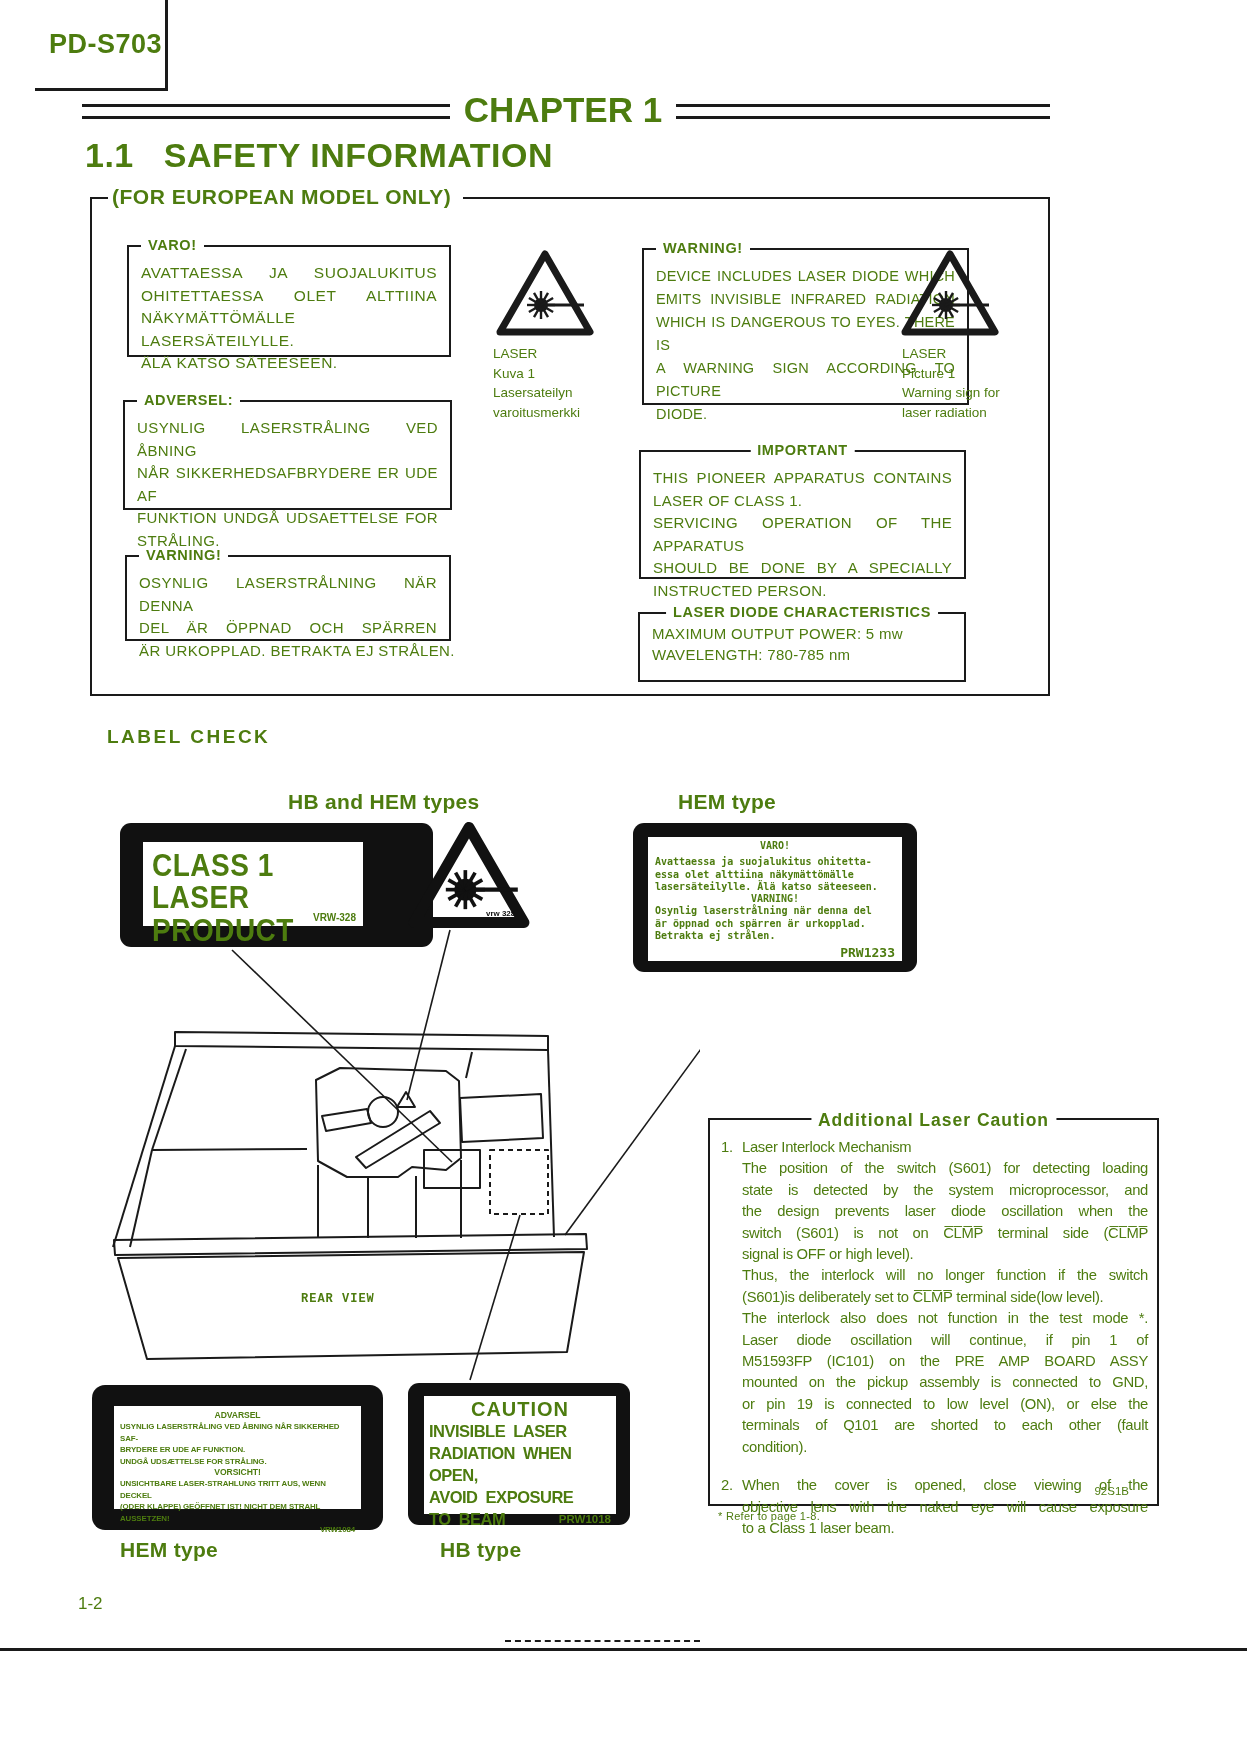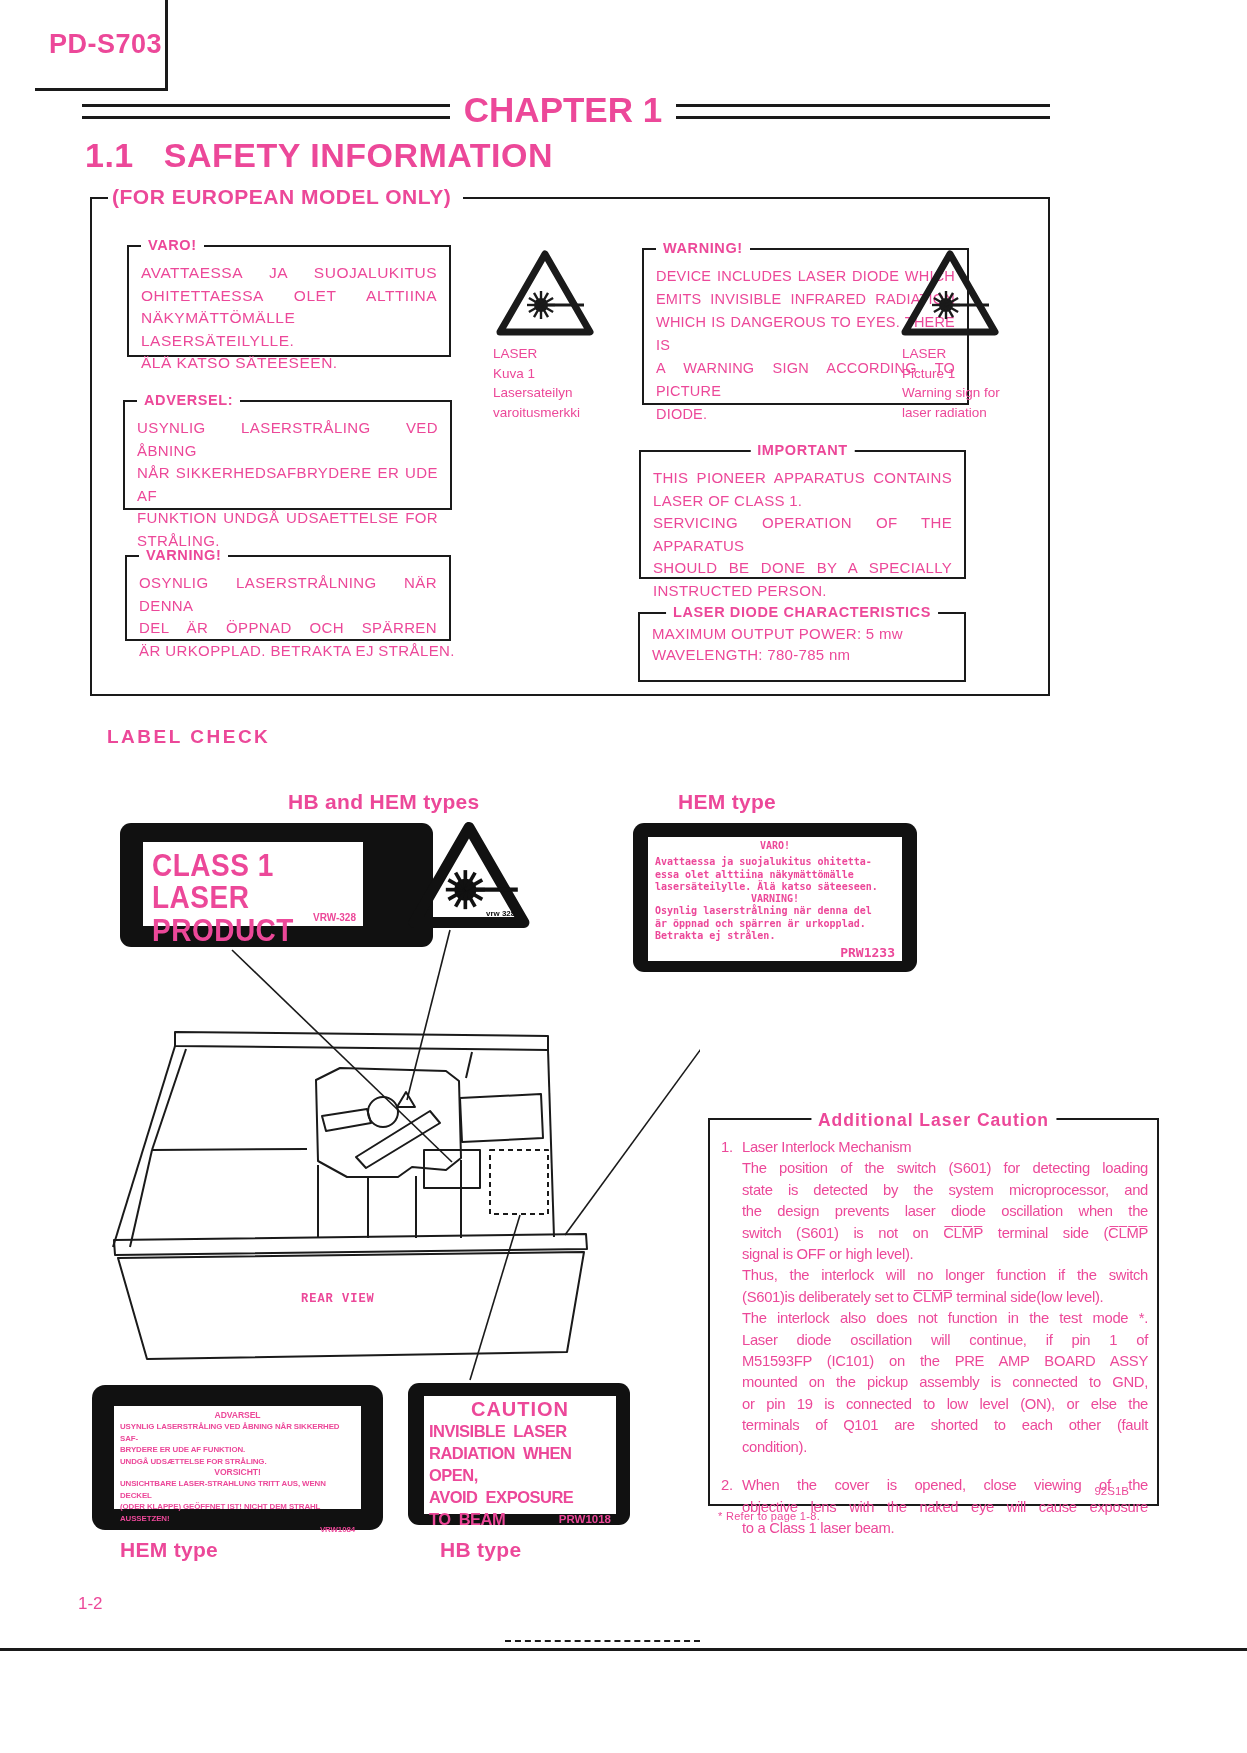--- a/index.html
+++ b/index.html
@@ -1,16 +1,16 @@
 <!DOCTYPE html>
 <html><head>
 <meta charset="utf-8">
 <style>
   html,body{margin:0;padding:0;background:#e8e8e4;}
-  #page{position:relative;width:1247px;height:1753px;background:#ffffff;color:#ec4899;
+  #page{position:relative;width:1247px;height:1753px;background:#ffffff;color:#4d7c0f;
         font-family:"Liberation Sans",sans-serif;overflow:hidden;}
   .abs{position:absolute;}
   
   #modelbox{left:35px;top:0;width:130px;height:88px;border-right:3.5px solid #1a1a1a;
             border-bottom:3.5px solid #1a1a1a;display:flex;align-items:center;}
   #modelbox span{font-size:27px;font-weight:700;padding-left:14px;letter-spacing:0.5px;}
   
   .dbl{height:9px;border-top:3px solid #1a1a1a;border-bottom:3px solid #1a1a1a;}
   #chapter{left:448px;top:90px;width:230px;text-align:center;font-size:35px;font-weight:700;}
   #sectitle{left:85px;top:136px;font-size:34px;font-weight:700;letter-spacing:0.5px;}

